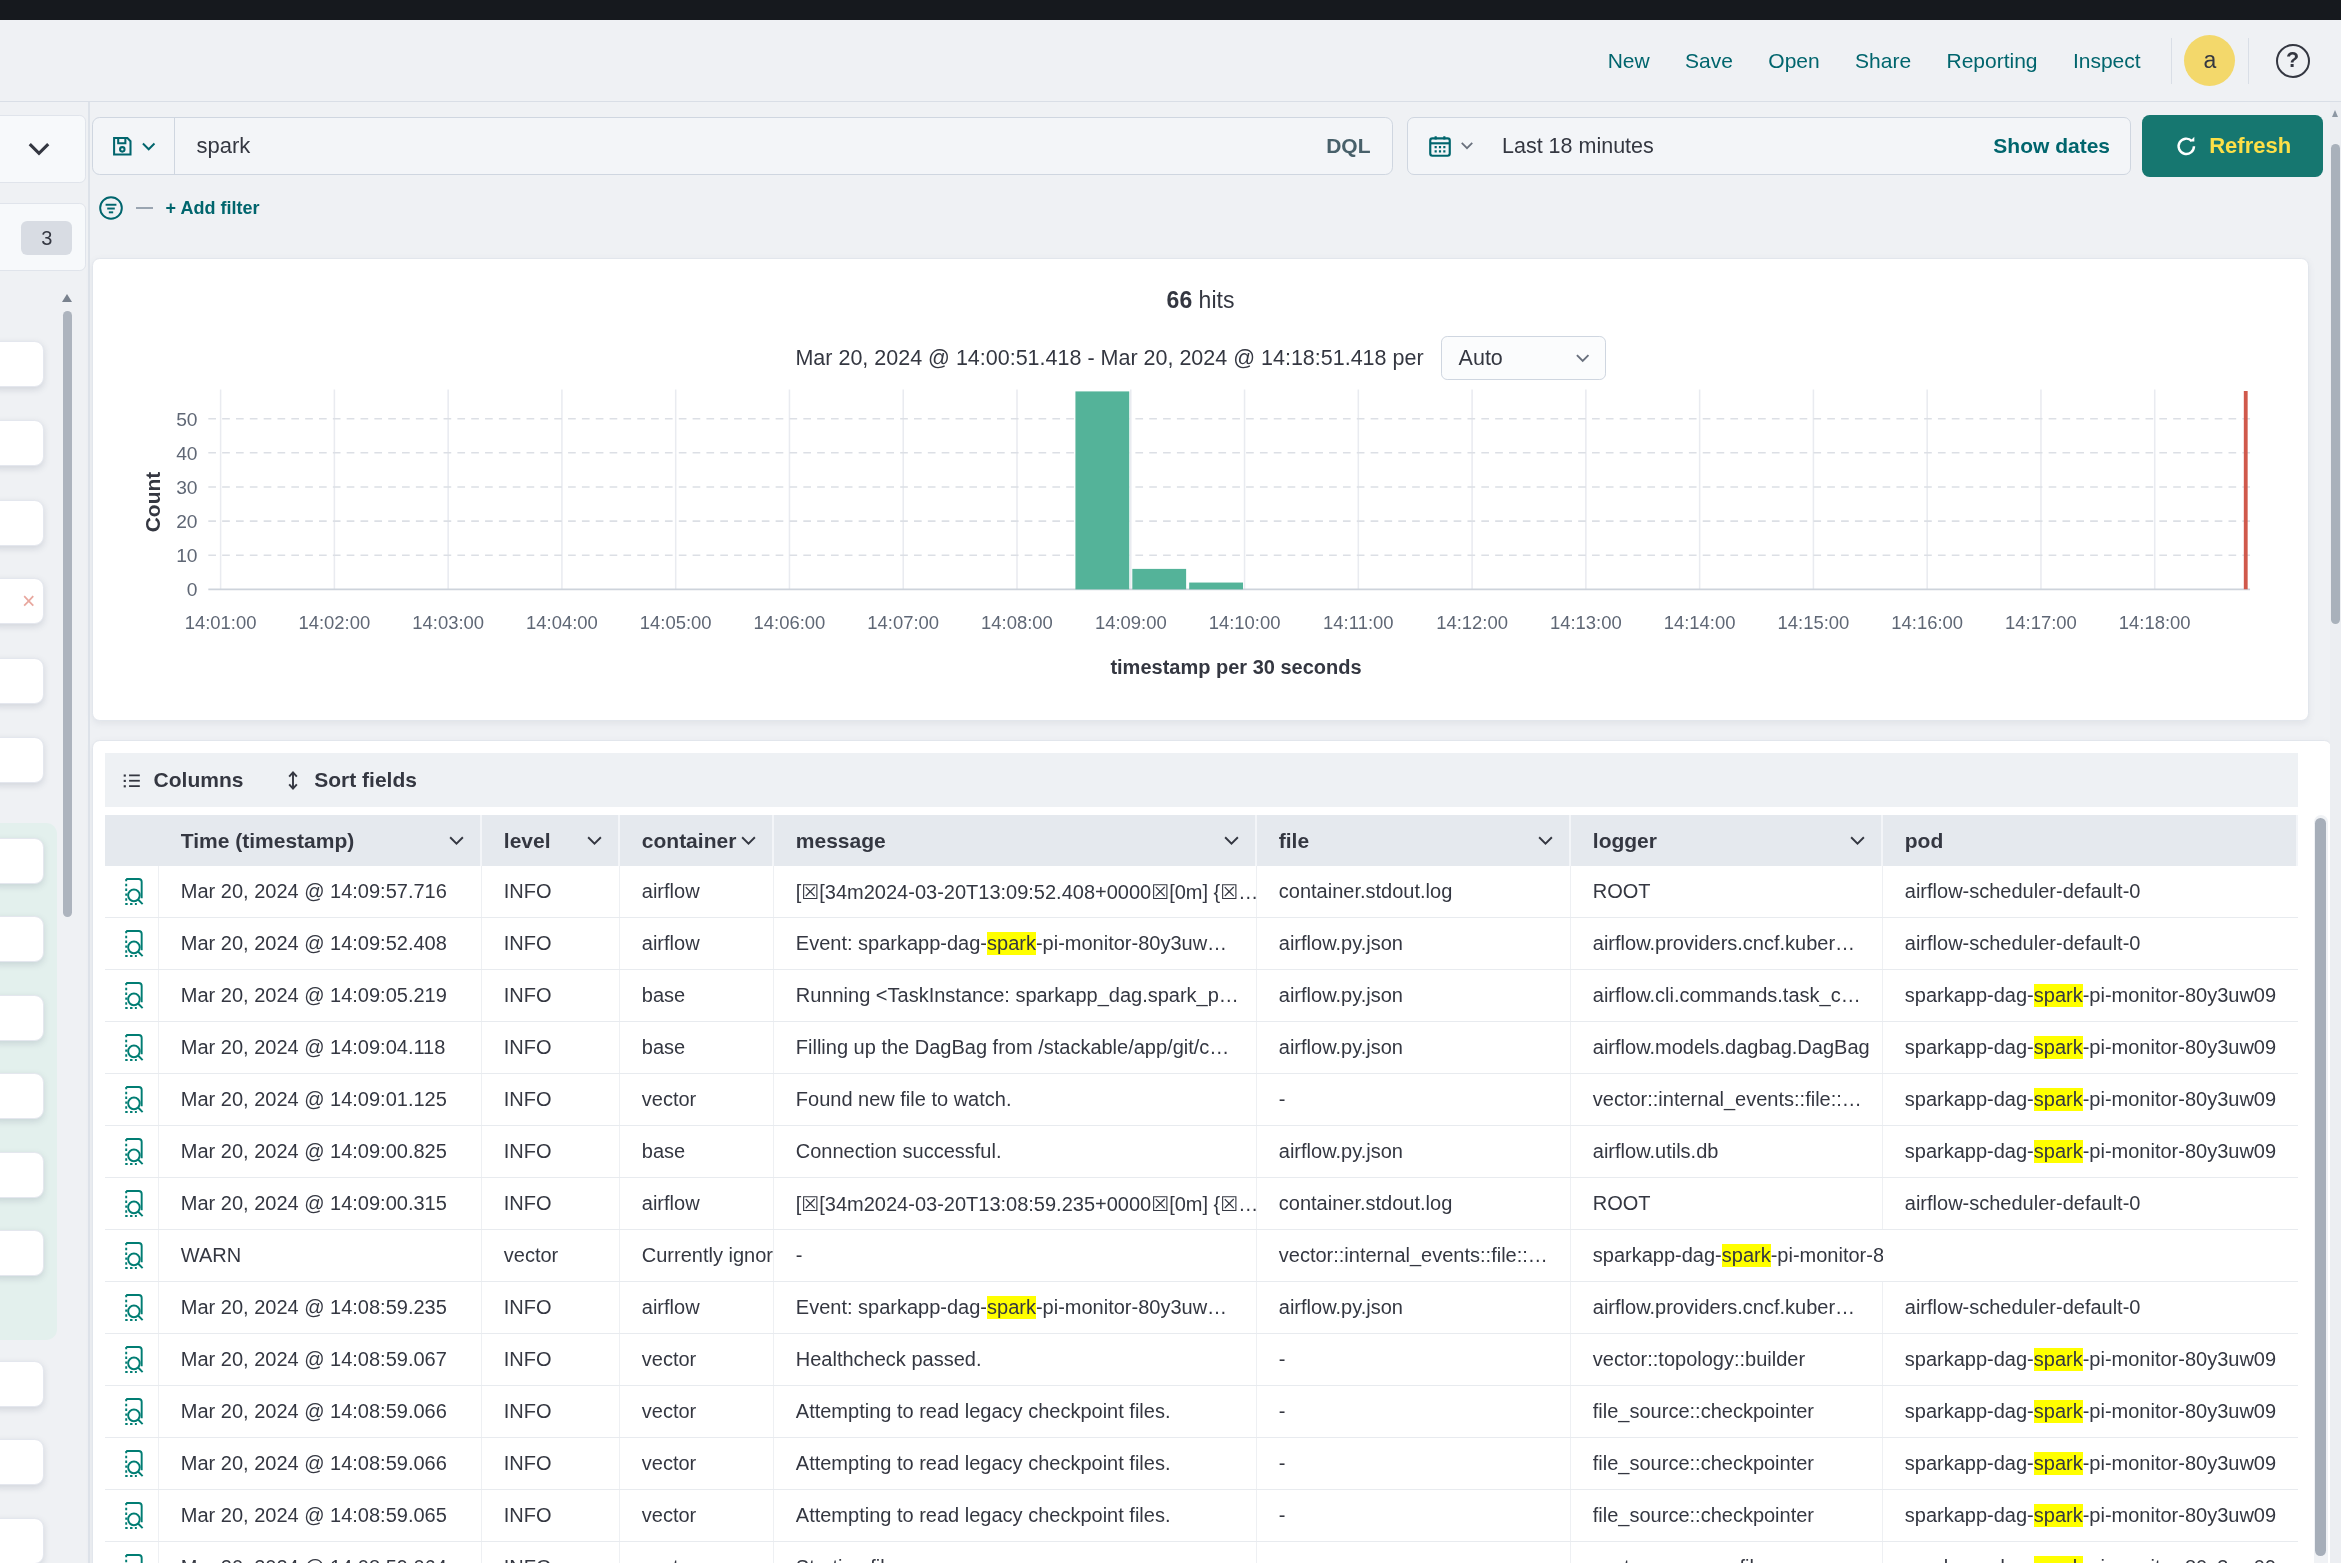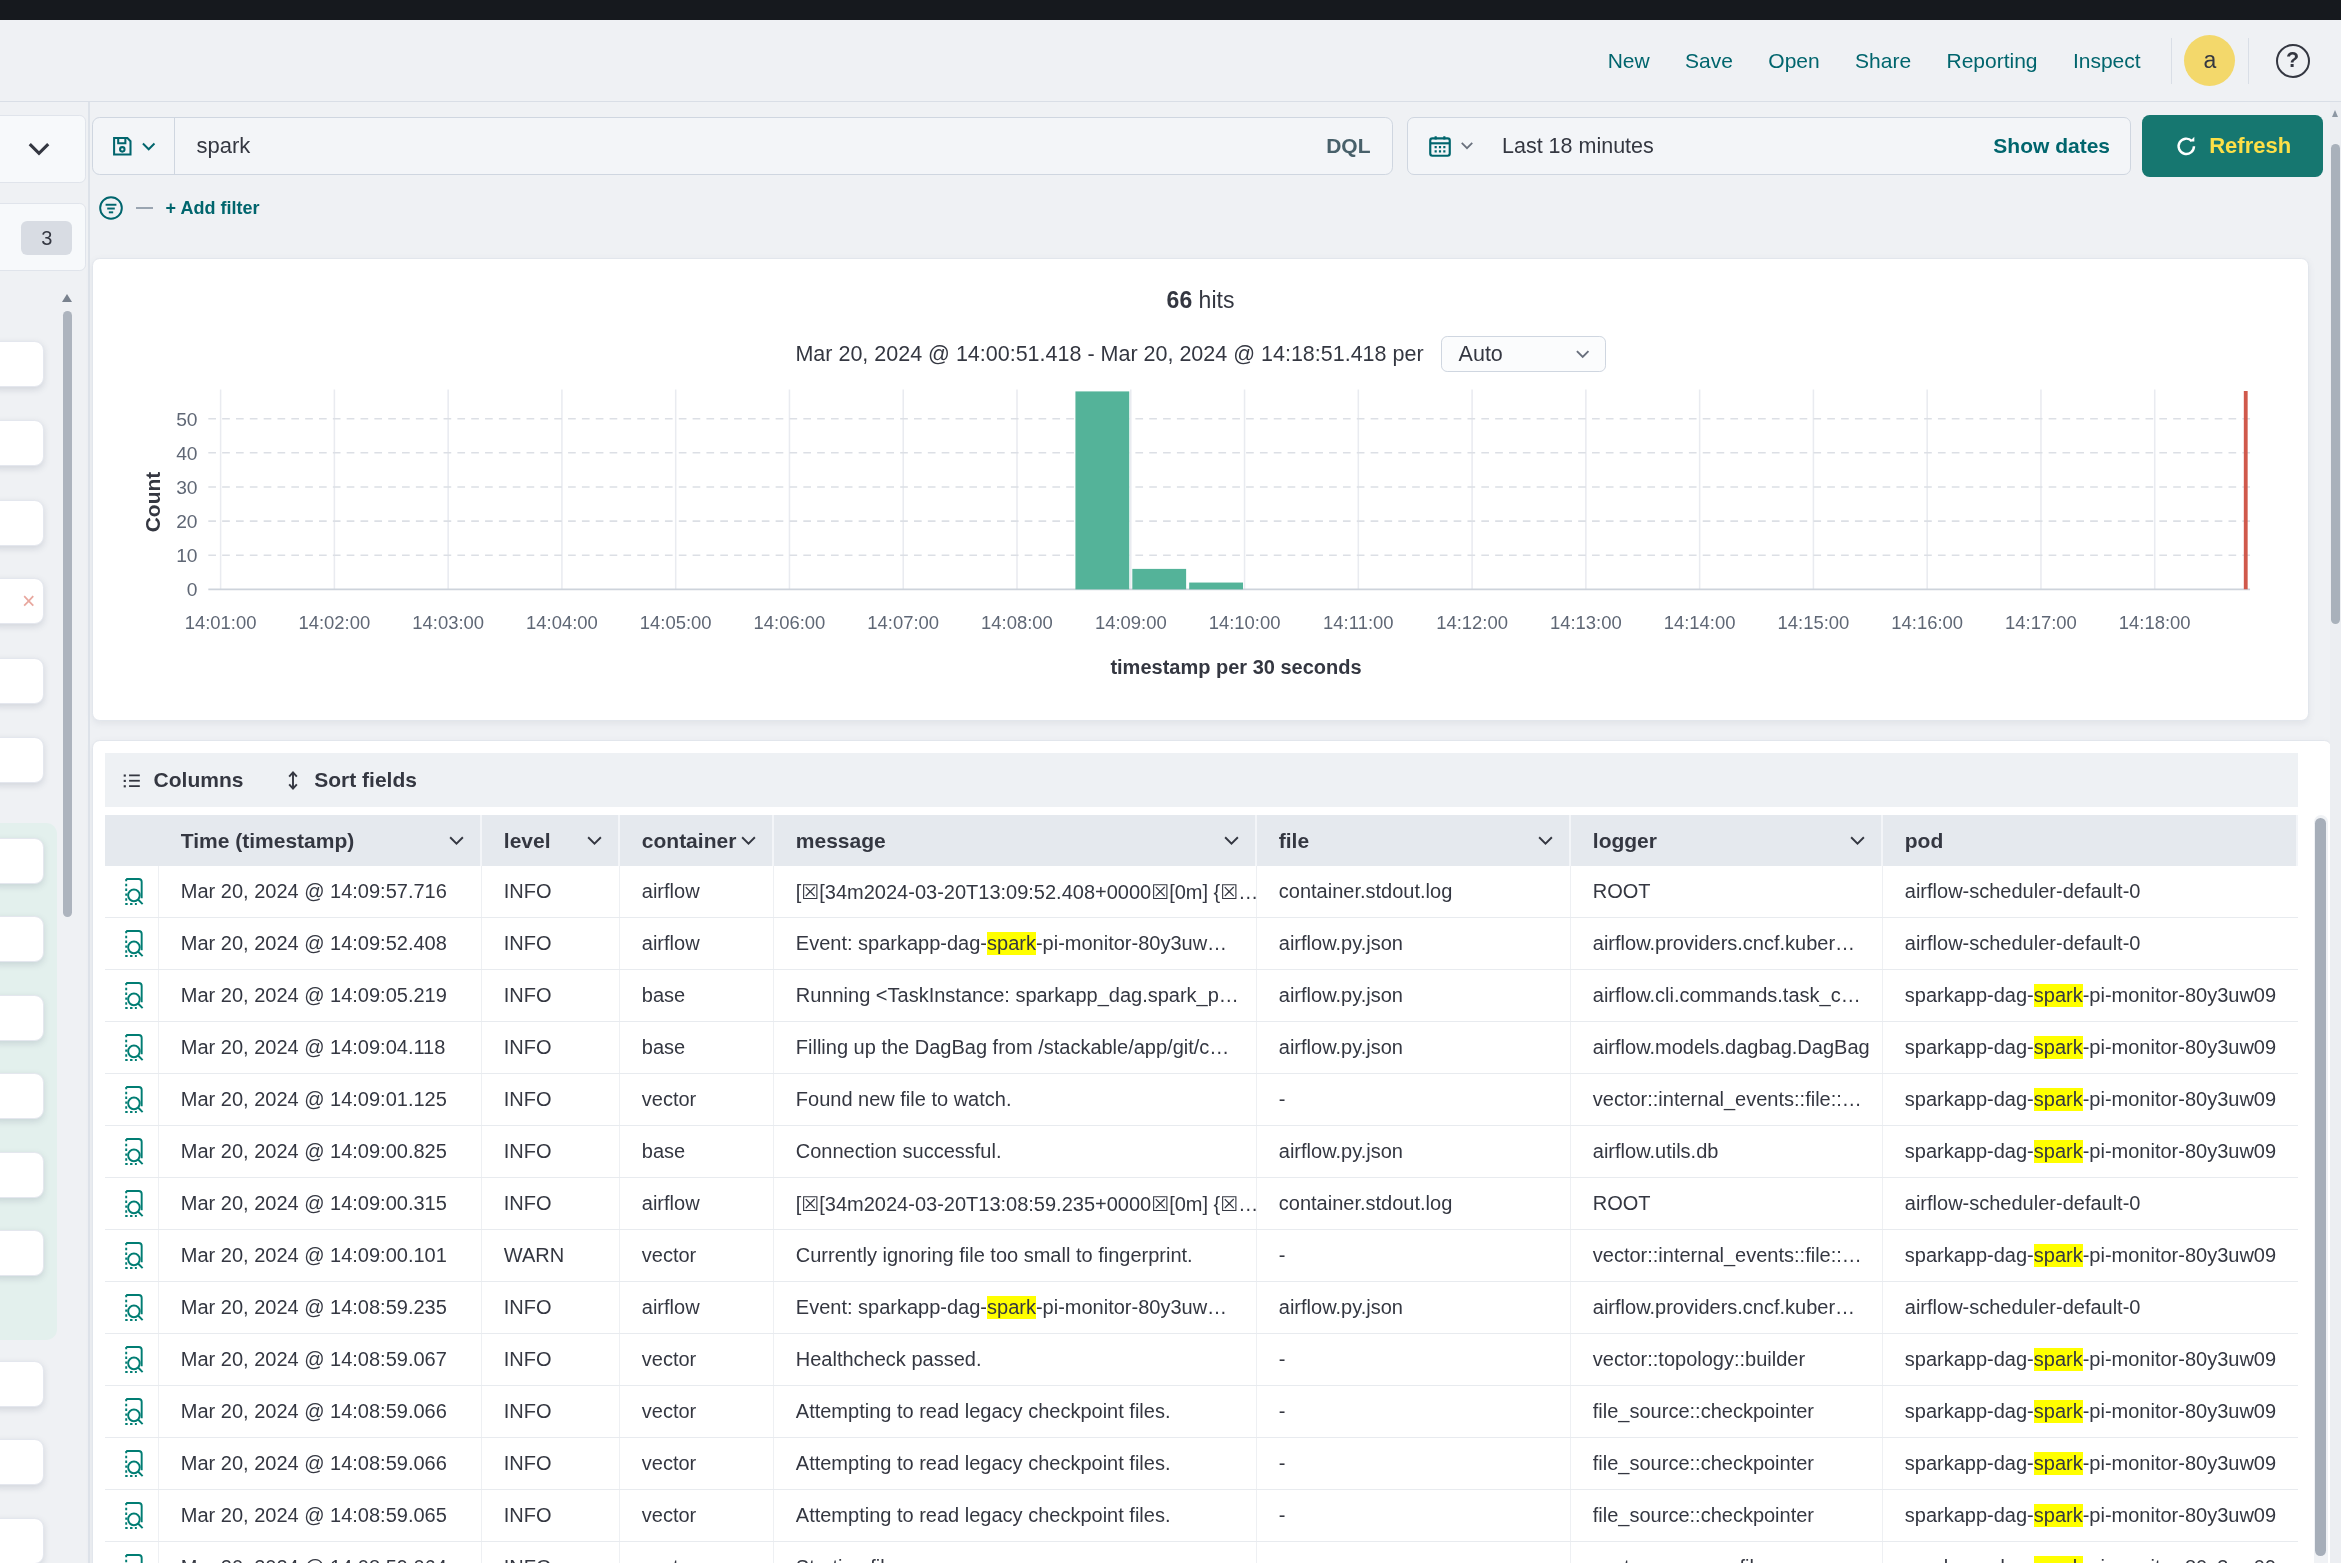--- a/index.html
+++ b/index.html
@@ -42,21 +42,21 @@
   .addfilter { color:#00656d; font-size:18px; font-weight:600; cursor:pointer; }
   
   .panel { position:absolute; background:#fff; border:0.8px solid #e2e6ec; border-radius:7.7px;
            box-shadow:0 2.3px 6.2px rgba(110,120,140,.10); }
   #hist-panel { left:92px; top:258px; width:2217px; height:463px; }
   #table-panel { left:92px; top:740px; width:2240px; height:923px; }
   .hits-line { position:absolute; left:0; top:28px; width:100%; text-align:center; font-size:23px; color:#343741; }
   .hits-line b { font-weight:700; }
   .sub-line { position:absolute; left:0; top:77px; width:100%; display:flex; align-items:center; justify-content:center; gap:17px; }
   .sub-text { font-size:21.5px; color:#343741; }
-  .interval-select { width:165px; height:36px; border:1.5px solid #cfd6e0; border-radius:6.2px; background:#fbfcfd;
+  .interval-select { width:165px; height:44px; border:1.5px solid #cfd6e0; border-radius:6.2px; background:#fbfcfd;
                      display:flex; align-items:center; justify-content:space-between; padding:0 14px 0 17px;
                      font-size:21.5px; color:#343741; cursor:pointer; }
   .count-label { position:absolute; left:14px; top:231px; transform:rotate(-90deg); transform-origin:center;
                  font-size:21px; font-weight:700; color:#343741; width:92px; text-align:center; }
   .chart-caption { position:absolute; left:128px; top:397px; width:2030px; text-align:center;
                    font-size:20px; font-weight:700; color:#343741; }
   
   .tbl-toolbar { position:absolute; left:12.3px; top:12.3px; width:2193px; height:54px; background:#eef1f4;
                  display:flex; align-items:center; gap:40px; padding-left:16px; }
   .tool-btn { display:flex; align-items:center; gap:10.8px; font-size:21px; font-weight:600; color:#343741; cursor:pointer; }
@@ -463,21 +463,20 @@
 
   <div class="tr grid-row">
     <div class="td exp">
       <svg class="icn" width="26" height="29" viewBox="0 0 26 30" fill="none" stroke="#017d73" stroke-width="2">
         <path d="M7 2h13a3 3 0 0 1 3 3v17"></path>
             <path d="M7 2v26h11" stroke-dasharray="2.5 2.5"></path>
         <circle cx="15" cy="19" r="6"></circle>
             <line x1="19.5" y1="23.5" x2="24" y2="28"></line>
       </svg>
     </div>
-    <div class="td">Mar 20, 2024 @ 14:09:00.101</div>
     <div class="td">WARN</div>
     <div class="td">vector</div>
     <div class="td">
           <span>Currently ignoring file too small to fingerprint.</span>
         </div>
     <div class="td">-</div>
     <div class="td">vector::internal_events::file::…</div>
     <div class="td" style="border-right:none;">
           <span>sparkapp-dag-</span>
           <span class="hl">spark</span>

